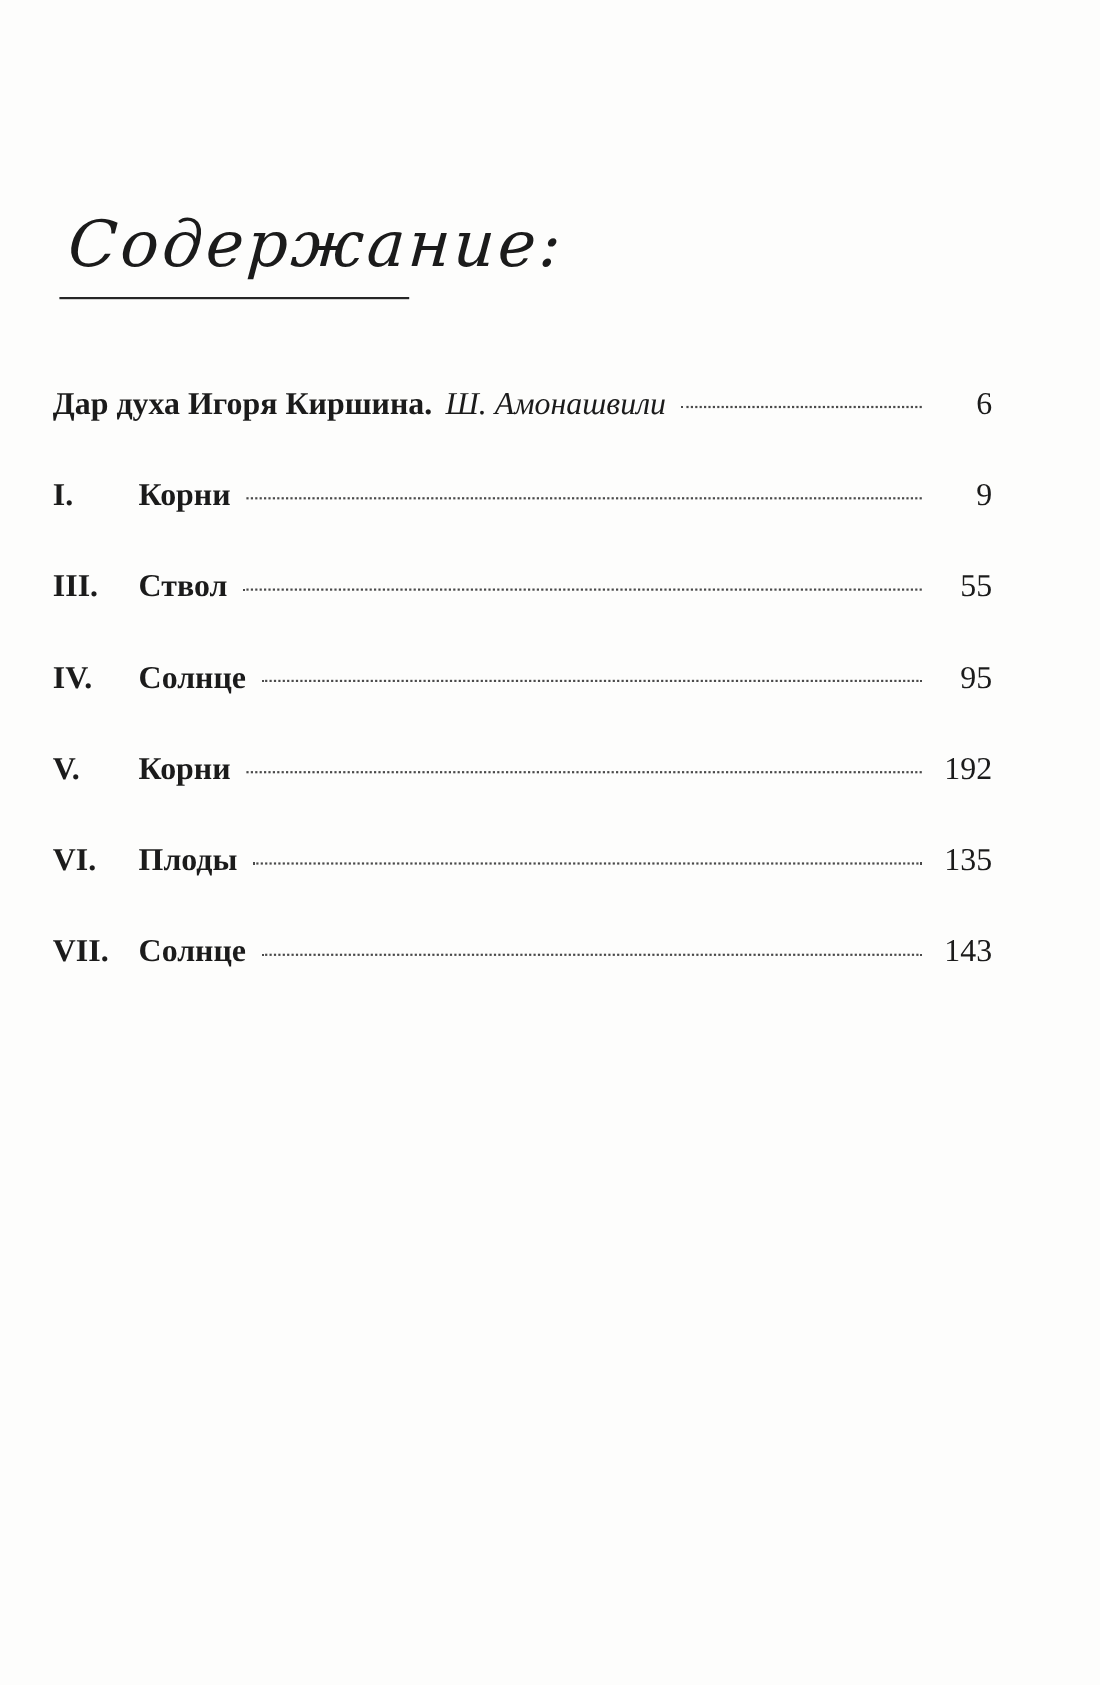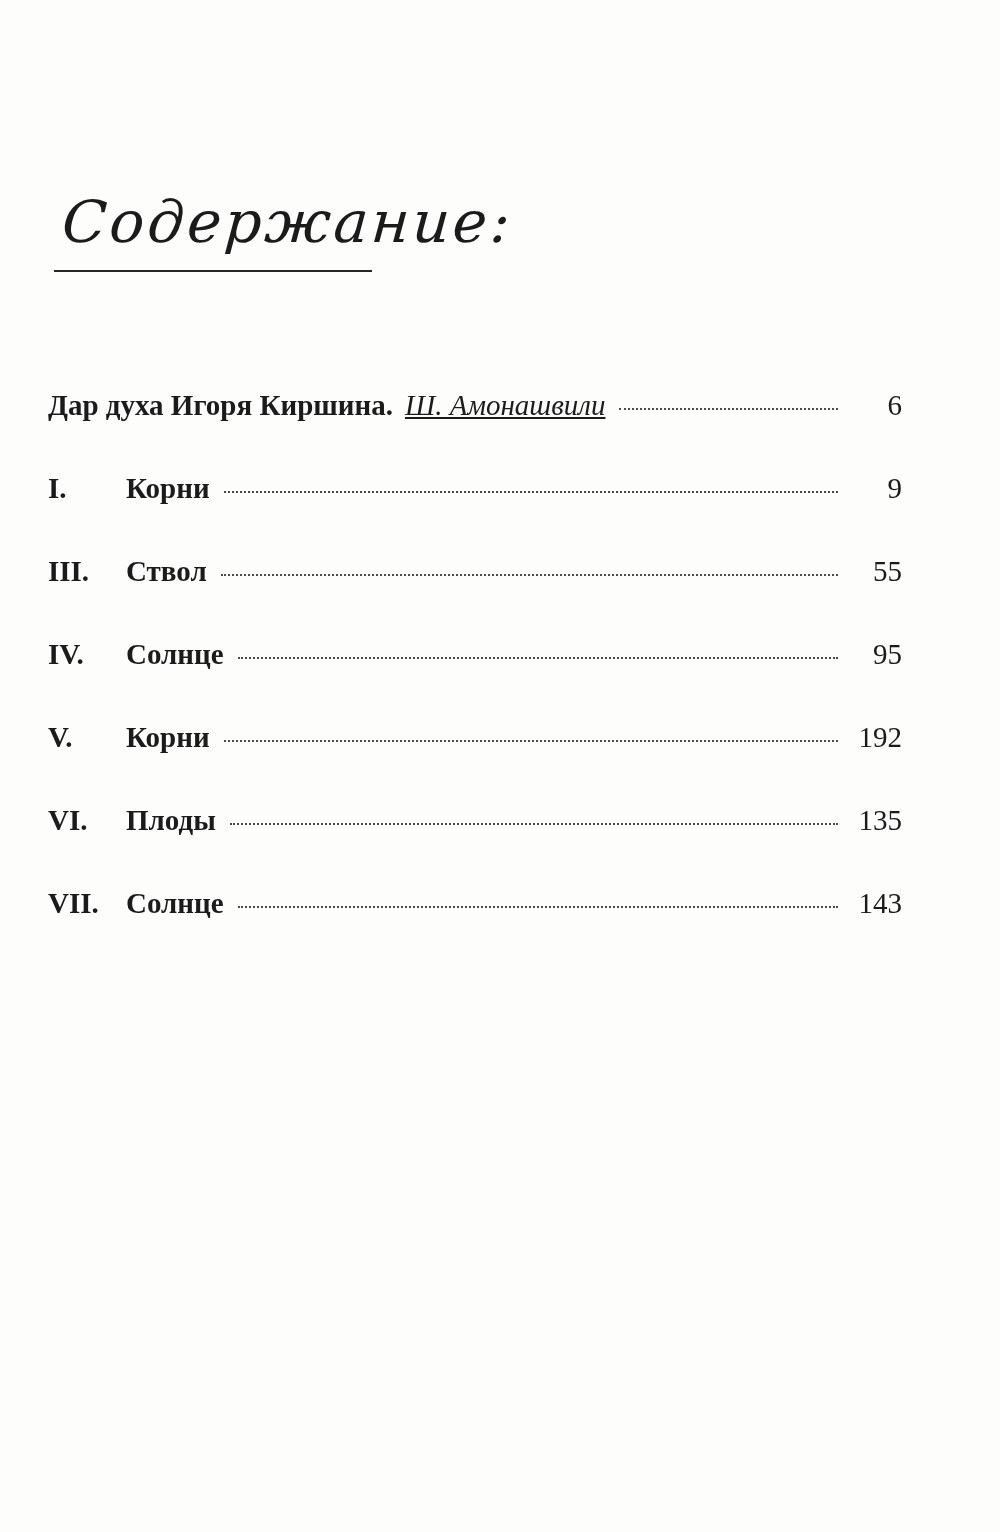--- a/index.html
+++ b/index.html
@@ -33,41 +33,40 @@
     transform-origin: left bottom;
   }
   .title-underline {
     width: 318px;
     height: 0;
     border-top: 2px solid #262626;
     margin-top: 14px;
     margin-left: -6px;
   }
   .toc {
-    margin-top: 116px;
+    margin-top: 78px;
   }
   .row {
     display: flex;
     align-items: baseline;
     font-size: 29px;
     line-height: 34px;
     margin-bottom: 49px;
     white-space: nowrap;
   }
   .numeral {
     flex: 0 0 78px;
     font-weight: 700;
   }
   .t-bold {
     font-weight: 700;
   }
   .author {
     font-style: italic;
     margin-left: 12px;
-    text-decoration: underline;
   }
   .leader {
     flex: 1 1 auto;
     min-width: 40px;
     border-bottom: 2px dotted #4a4a4a;
     transform: translateY(-5px);
     margin: 0 10px 0 14px;
   }
   .pagenum {
     flex: 0 0 auto;

